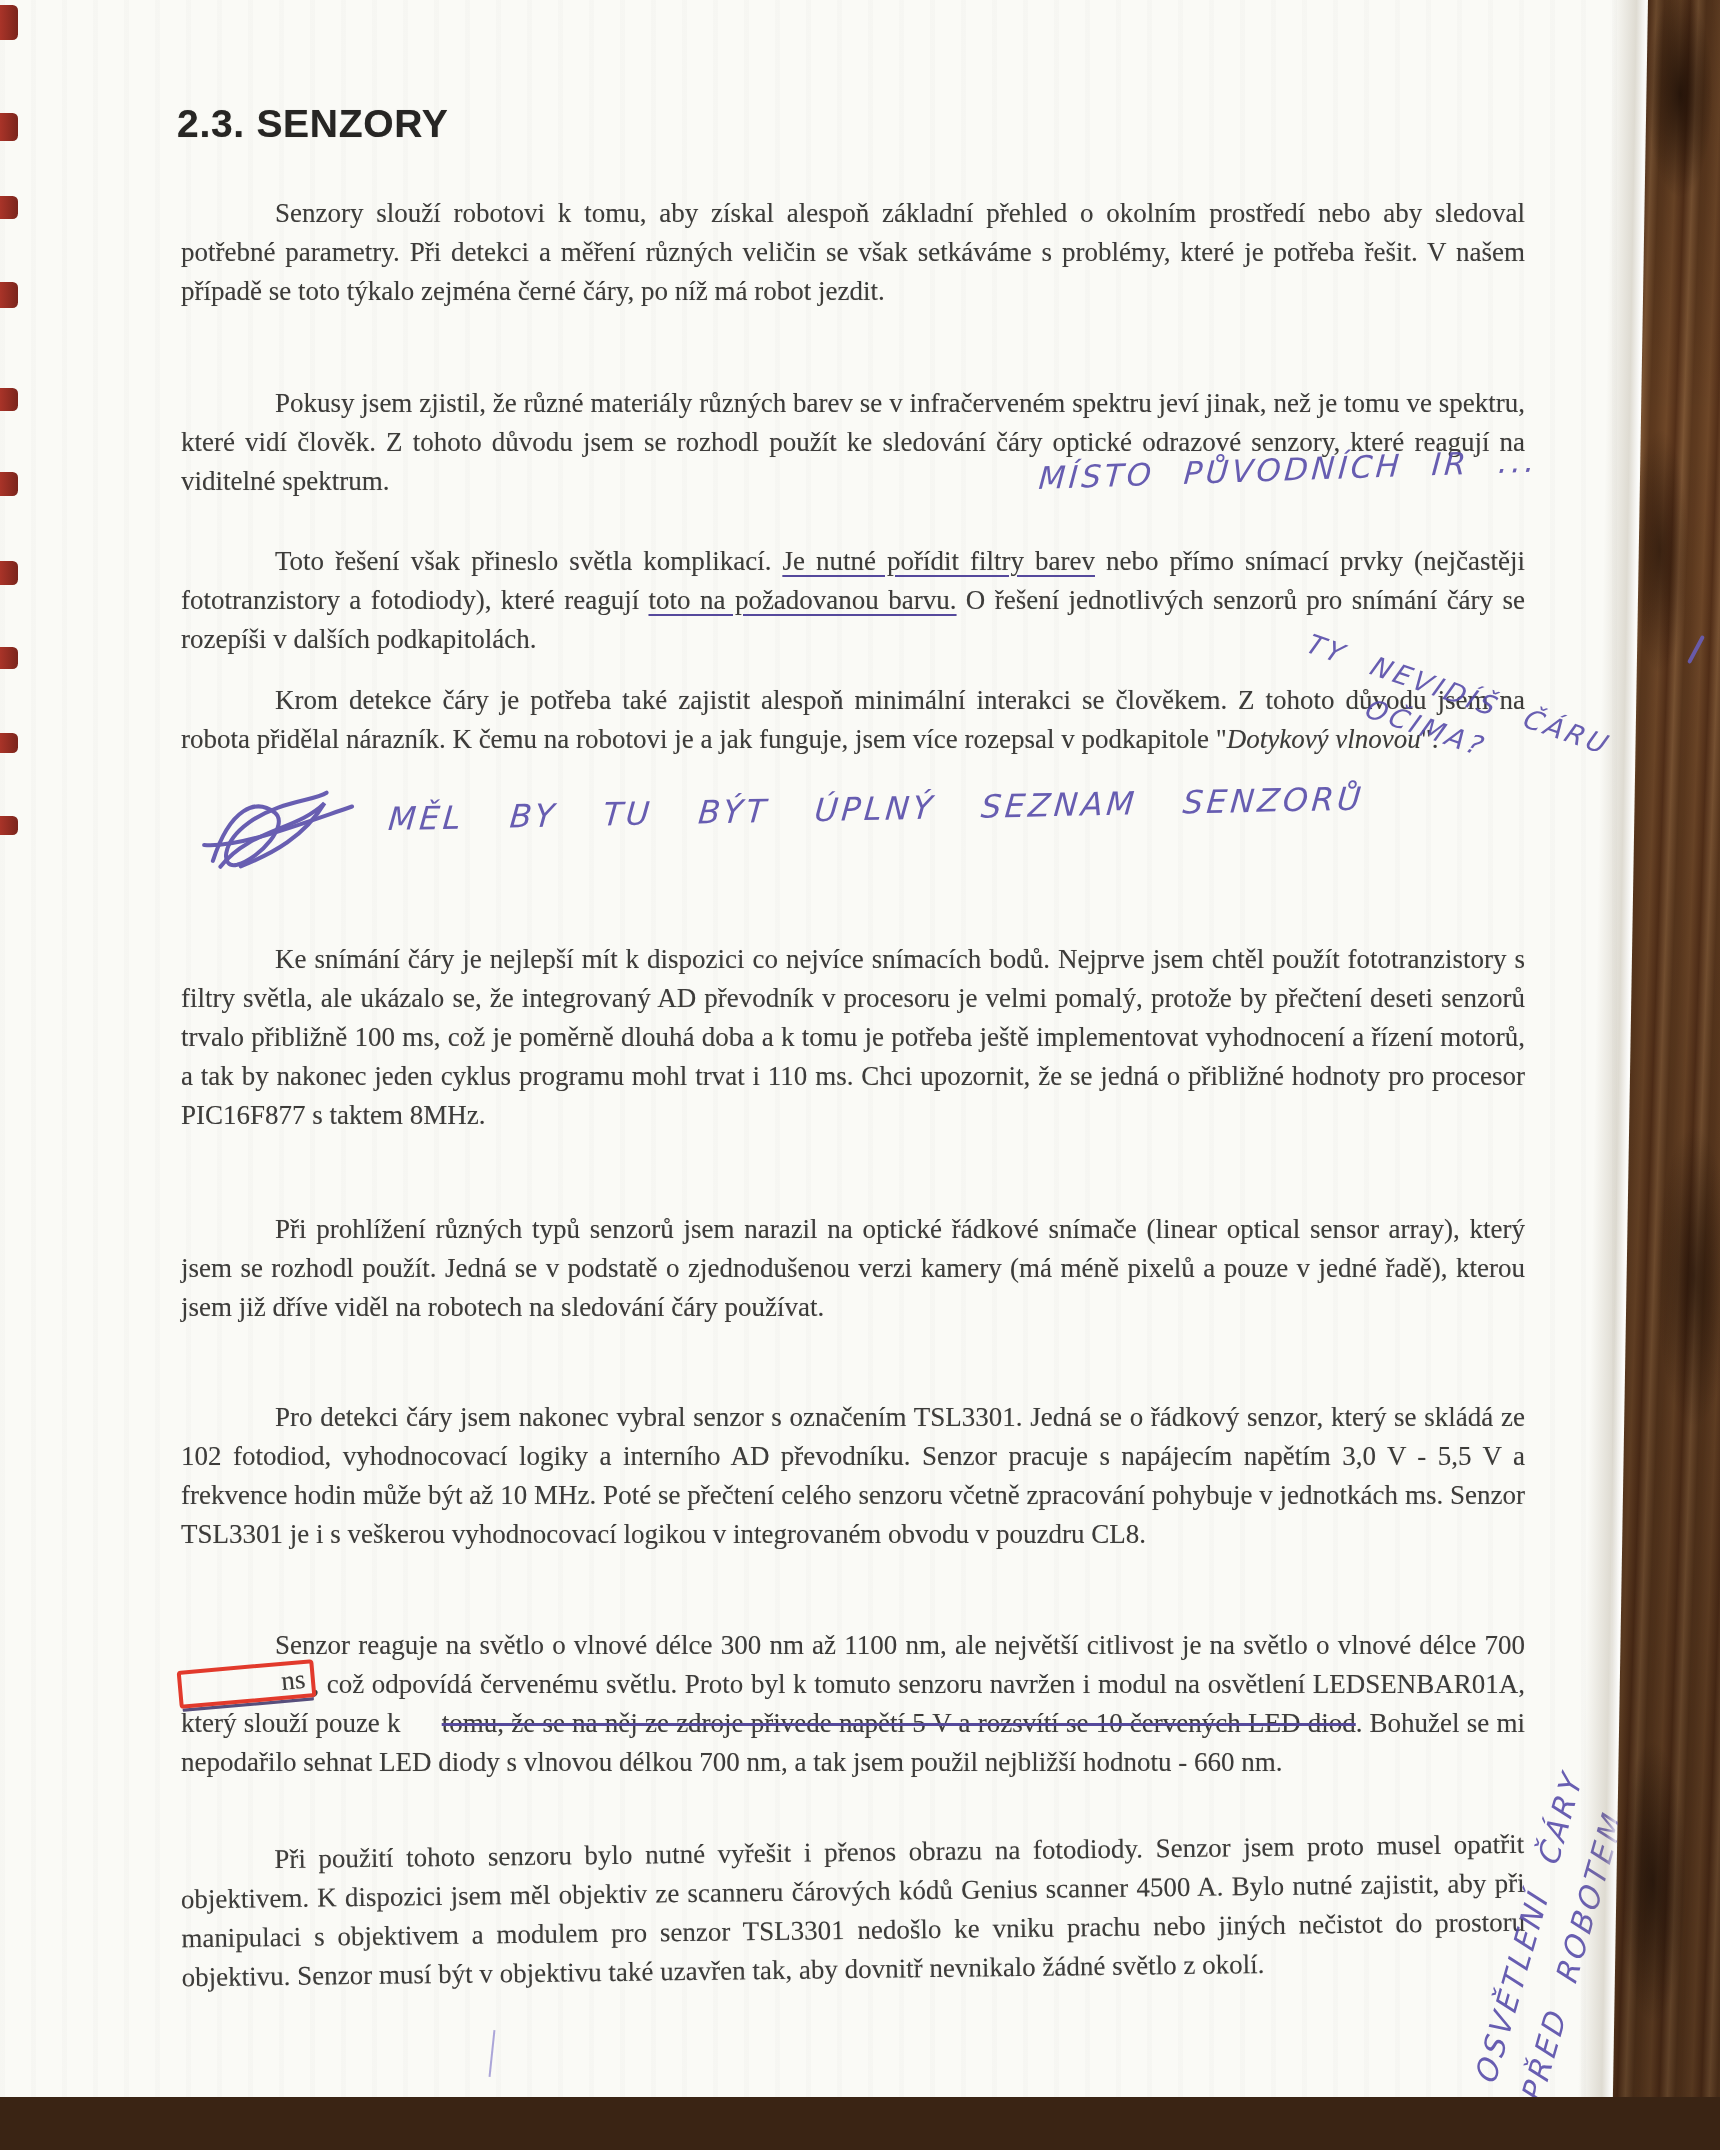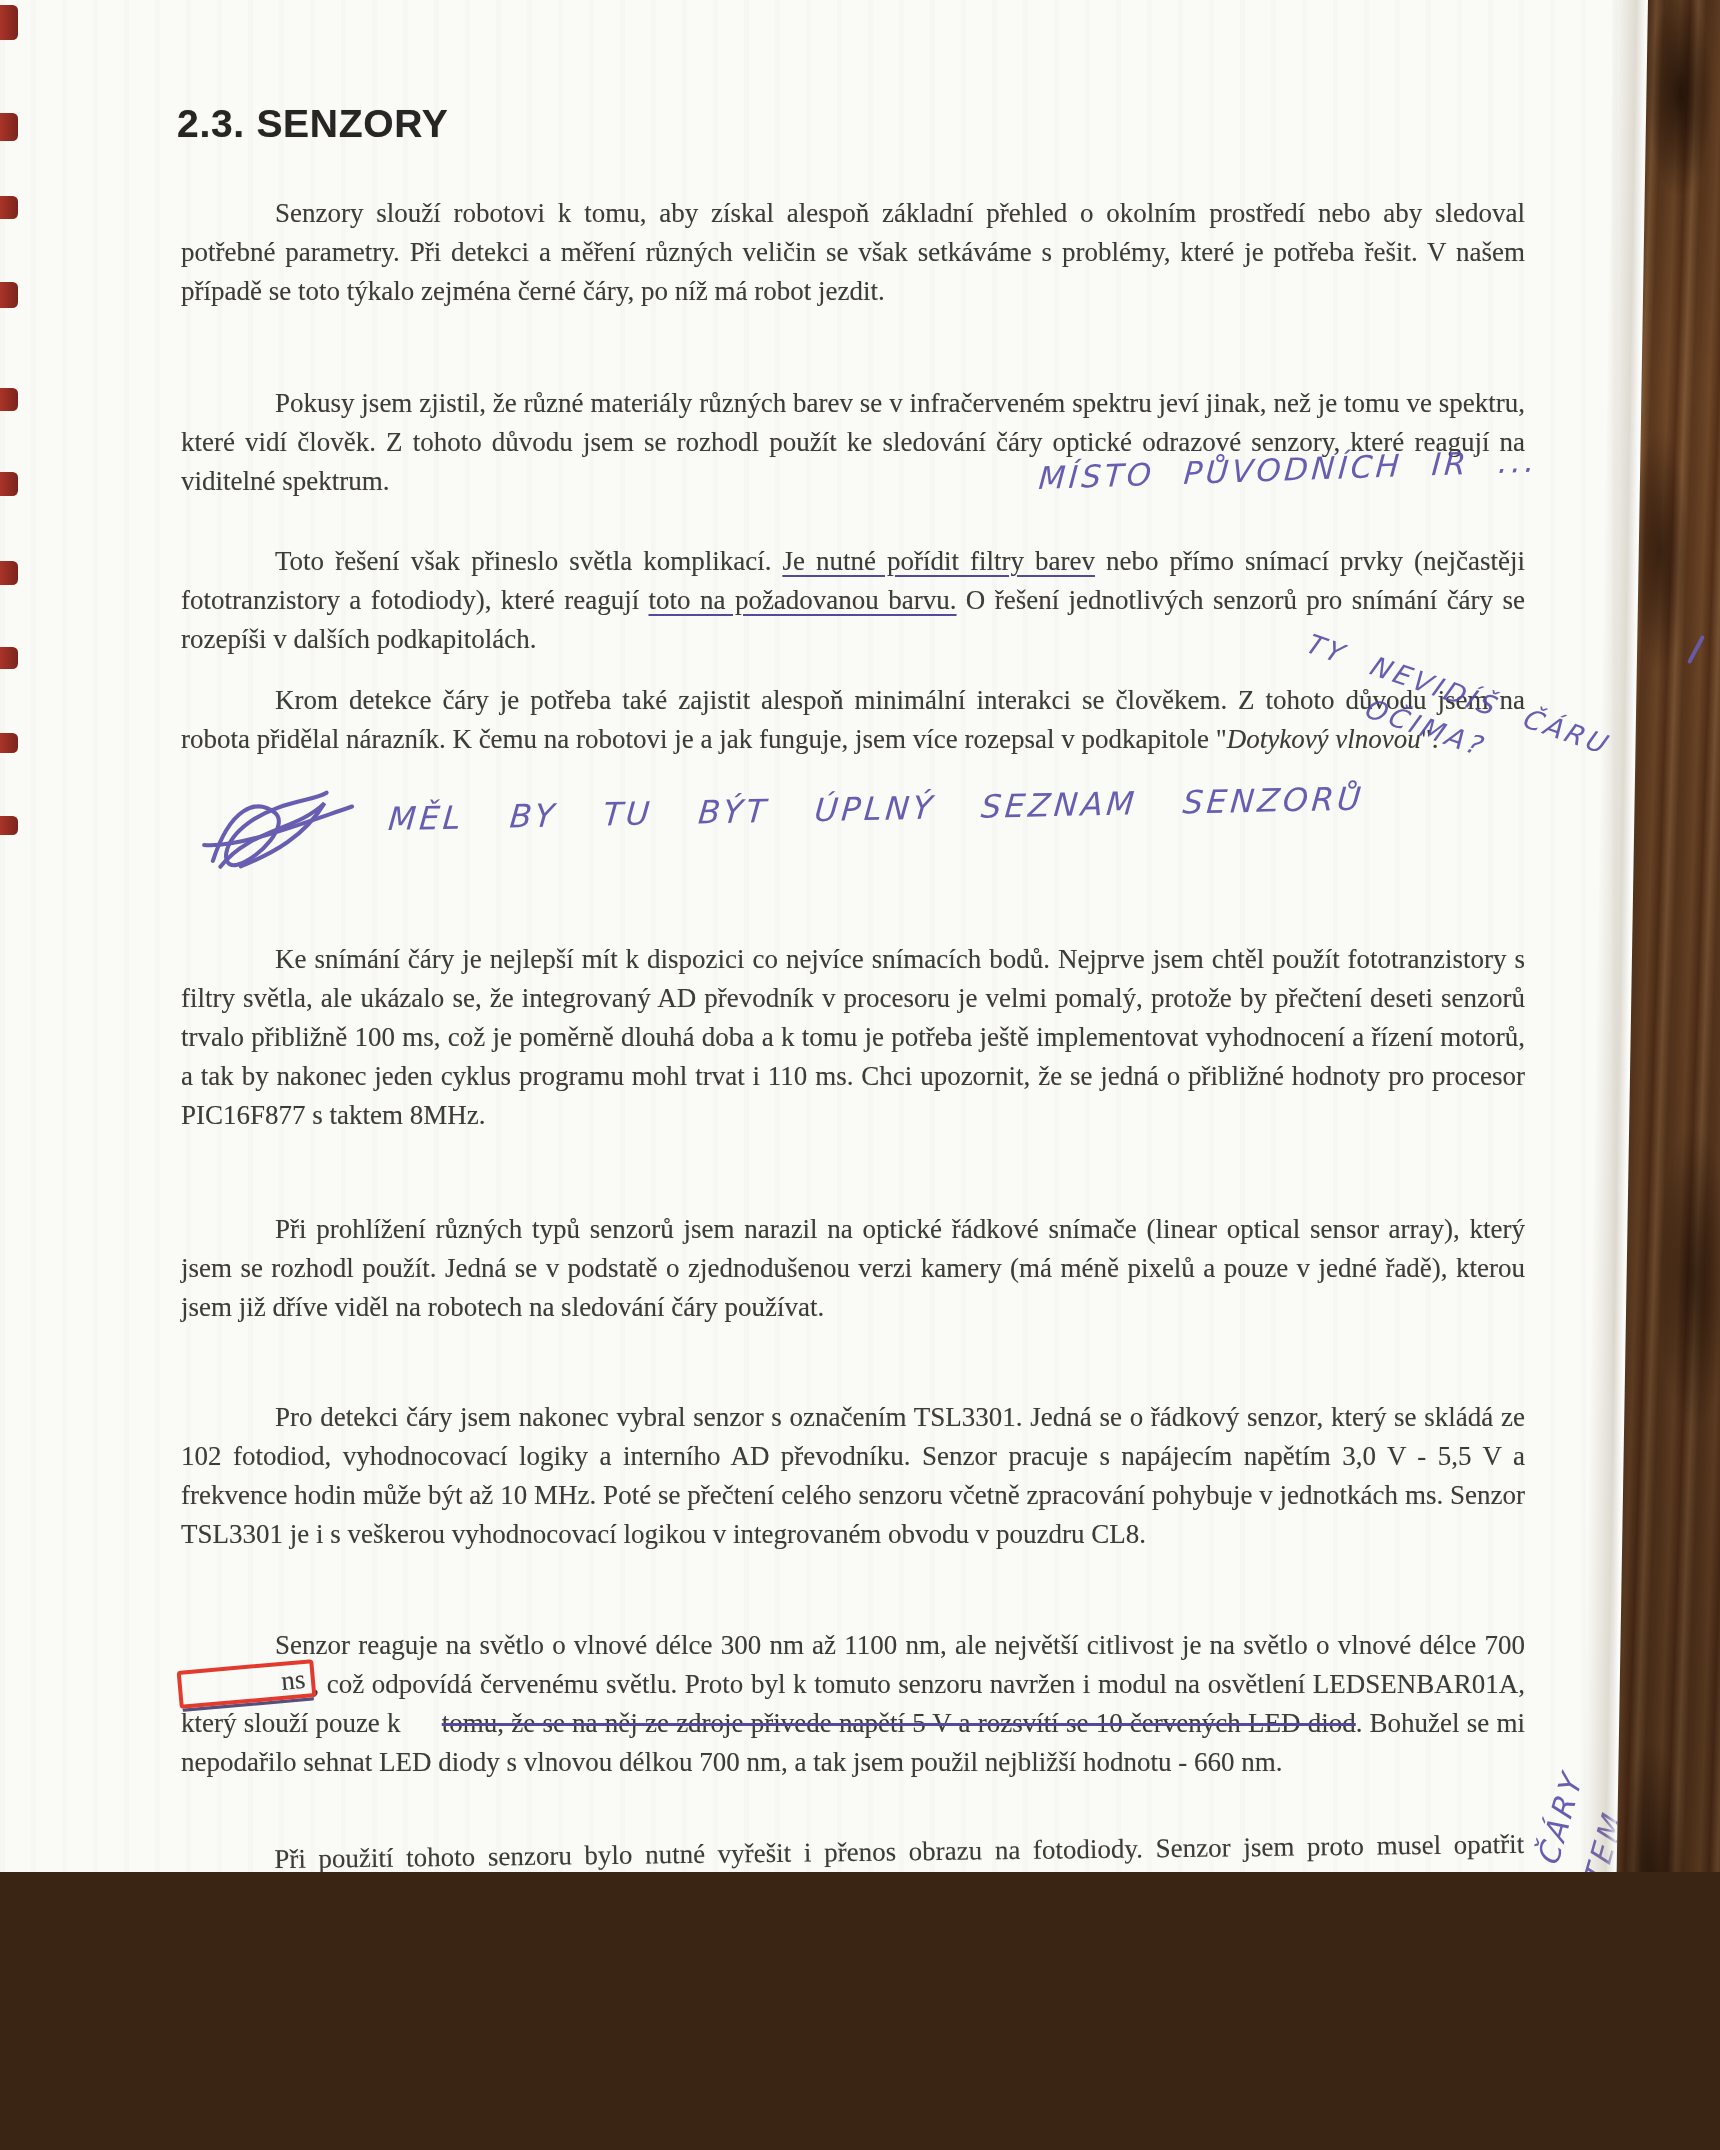--- a/index.html
+++ b/index.html
@@ -1,17 +1,17 @@
 <!DOCTYPE html>
 <html style="font-size:10.8px"><head>
 <meta charset="utf-8">
 <style>
   html,body { margin:0; padding:0; background:#3a2414; }
   .scene {
-    position:relative; width:1721px; height:1872px; overflow:hidden;
+    position:relative; width:1721px; height:2097px; overflow:hidden;
     font-family:"Liberation Serif", serif;
   }
   
   .wood {
     position:absolute; inset:0;
     background:
       radial-gradient(ellipse 47px 148px at 1680px 94px, rgba(20,8,2,.75) 0%, rgba(20,8,2,0) 70%),
       radial-gradient(ellipse 40px 175px at 1660px 551px, rgba(25,10,3,.6) 0%, rgba(25,10,3,0) 70%),
       radial-gradient(ellipse 54px 215px at 1694px 1277px, rgba(20,8,2,.55) 0%, rgba(20,8,2,0) 70%),
       radial-gradient(ellipse 47px 202px at 1653px 1882px, rgba(15,6,2,.6) 0%, rgba(15,6,2,0) 70%),

